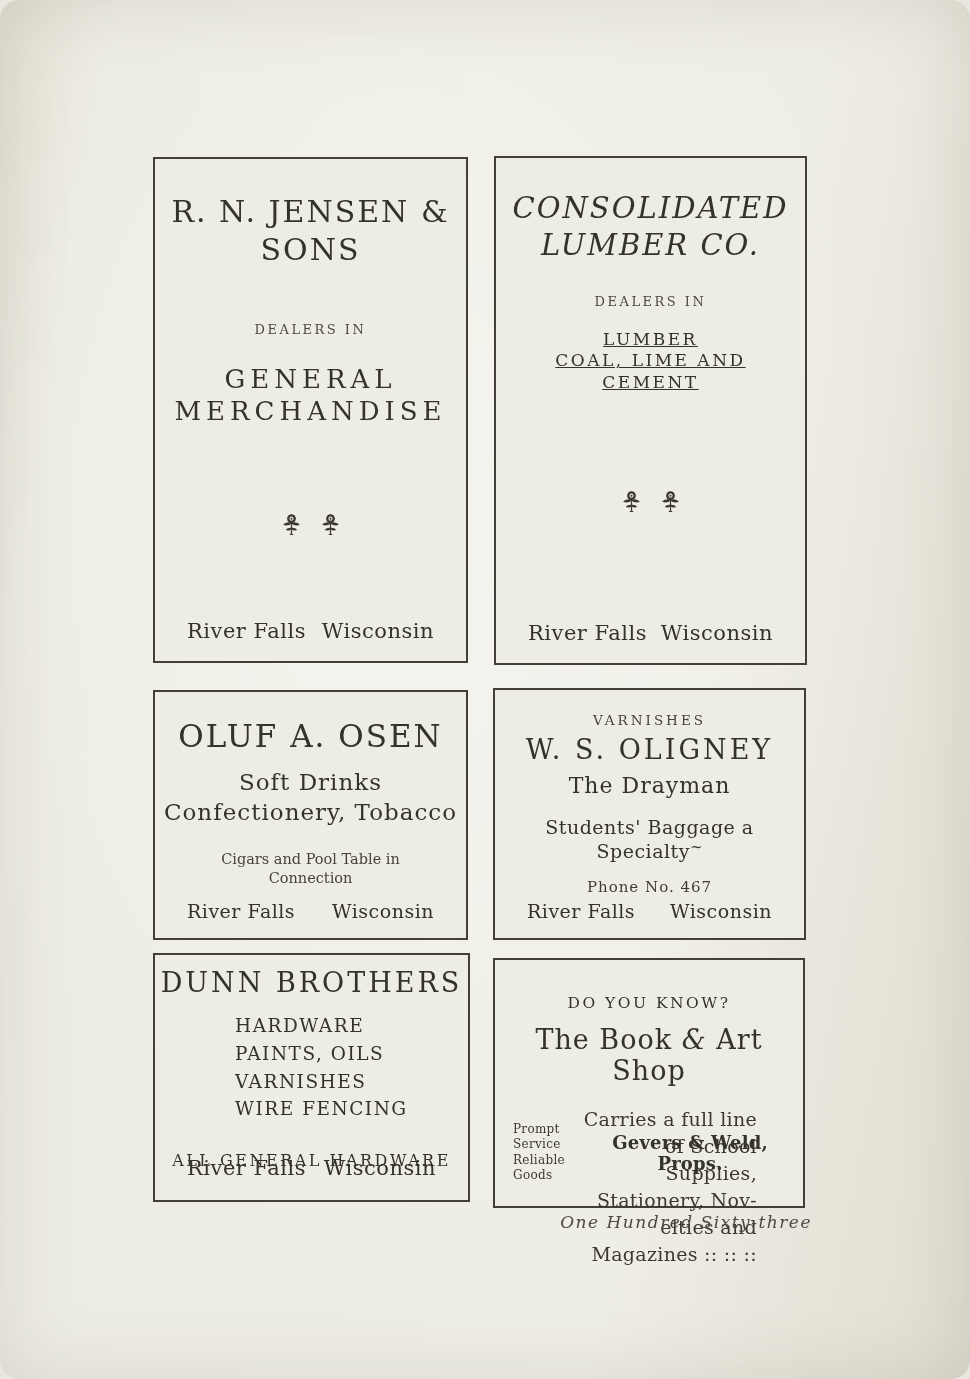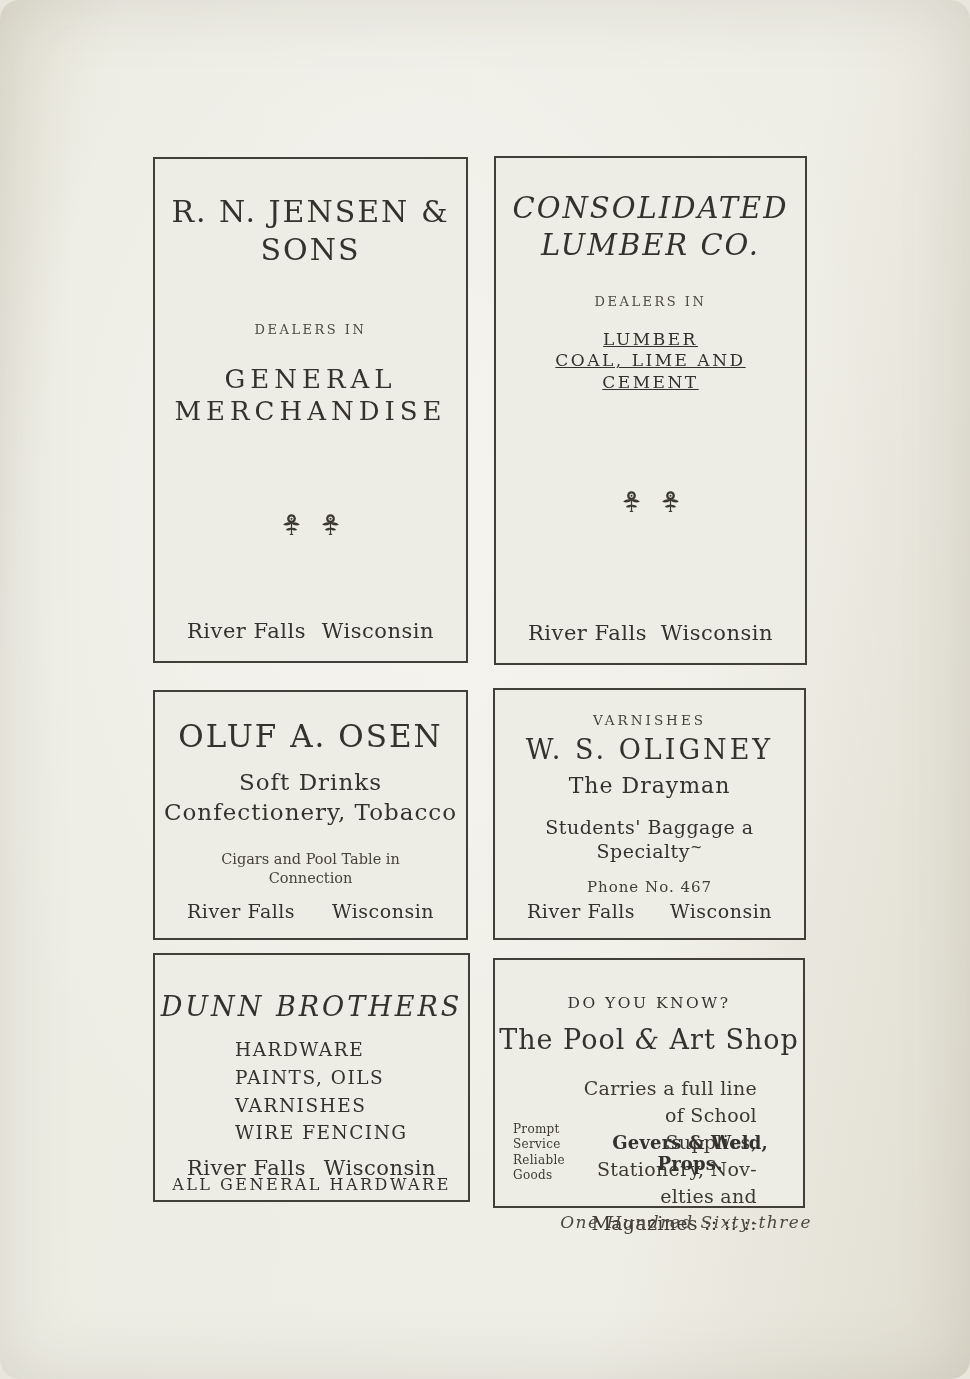--- a/index.html
+++ b/index.html
@@ -53,21 +53,21 @@
   .osen-body{font-size:23px;letter-spacing:1px;line-height:1.3;margin-top:14px;}
   .osen-note{font-size:14.5px;line-height:1.35;margin-top:22px;color:#45433b;}
 
   .eyebrow{font-size:13.5px;letter-spacing:3px;margin-top:22px;color:#45433b;}
   .oligney-name{font-size:27px;letter-spacing:3px;margin-top:6px;}
   .oligney-tagline{font-size:22px;letter-spacing:1px;margin-top:8px;}
   .oligney-specialty{font-size:19px;letter-spacing:0.5px;margin-top:18px;}
   .flourish{font-size:15px;vertical-align:6px;letter-spacing:0;}
   .oligney-phone{font-size:15px;letter-spacing:1px;margin-top:16px;color:#403e36;}
 
-  .dunn-name{font-size:27px;letter-spacing:3px;margin-top:36px;font-style:italic;}
+  .dunn-name{font-size:27px;letter-spacing:3px;margin-top:12px;}
   .dunn-list{width:200px;margin:14px auto 0 80px;text-align:left;
     font-size:18.5px;letter-spacing:1.5px;line-height:1.5;}
   .dunn-note{font-size:16px;letter-spacing:2.5px;margin-top:28px;}
 
   .bookshop-eyebrow{font-size:15.5px;letter-spacing:2.5px;margin-top:34px;}
   .bookshop-name{font-size:27px;letter-spacing:1px;margin-top:12px;}
   .bookshop-amp{font-style:italic;}
   .bookshop-body{width:198px;margin:20px auto 0 64px;text-align:right;
     font-size:19px;line-height:1.42;letter-spacing:0.3px;color:#3b3931;}
   .bookshop-bottom{
@@ -190,21 +190,21 @@
     </div>
     <div class="dunn-note">ALL GENERAL HARDWARE</div>
     <div class="city-state">
       <span>River Falls</span>
       <span>Wisconsin</span>
     </div>
   </div>
 
   <div class="ad ad-bookshop">
     <div class="bookshop-eyebrow">DO YOU KNOW?</div>
-    <div class="bookshop-name"><span>The Pool</span> <span class="bookshop-amp">&amp;</span> <span>Art Shop</span></div>
+    <div class="bookshop-name"><span>The Book</span> <span class="bookshop-amp">&amp;</span> <span>Art Shop</span></div>
     <div class="bookshop-body">
       <div>Carries a full line of School</div>
       <div>Supplies, Stationery, Nov-</div>
       <div>elties and Magazines :: :: ::</div>
     </div>
     <div class="bookshop-bottom">
       <div class="service-block">
         <div>Prompt Service</div>
         <div>Reliable Goods</div>
       </div>

